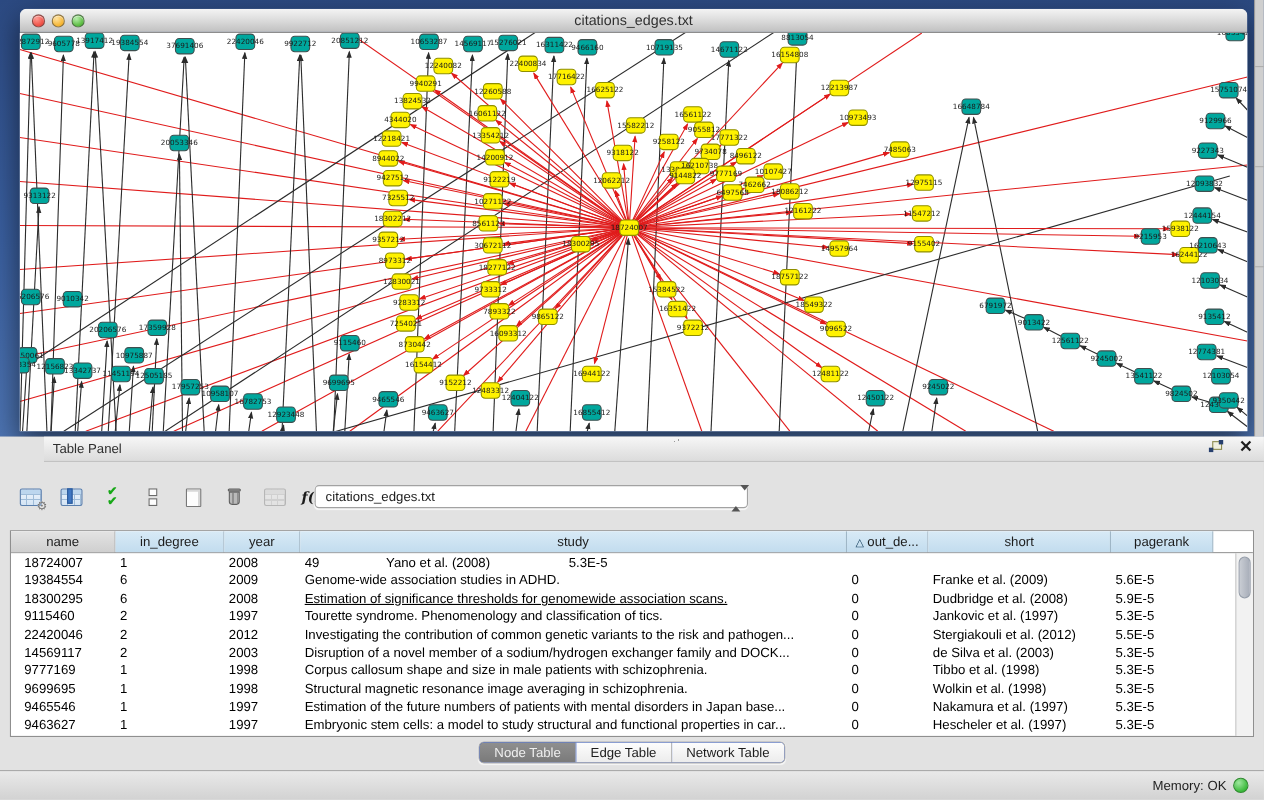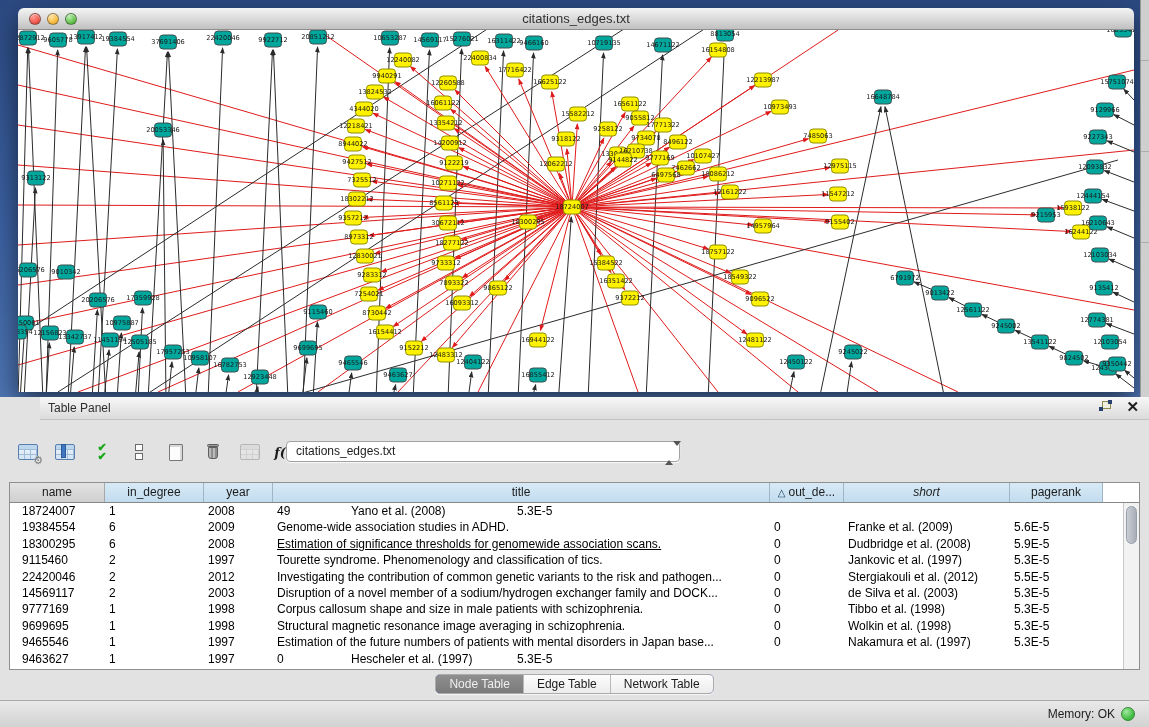--- a/index.html
+++ b/index.html
@@ -620,23 +620,23 @@
   <div class="combo">
     <span>citations_edges.txt</span>
     <span class="arrows"><span class="arr-up"></span><span class="arr-dn"></span></span>
   </div>
 
   <div class="table-wrap">
     <div class="thead" id="thead">
         <div class="th gray" style="width: 95px;">name</div>
         <div class="th blue" style="width: 99px;">in_degree</div>
         <div class="th blue" style="width: 69px;">year</div>
-        <div class="th blue" style="width: 497px;">title</div>
+        <div class="th blue" style="width: 497px;">study</div>
         <div class="th blue" style="width: 74px;"><span class="sort-tri">△</span>out_de...</div>
-        <div class="th blue" style="width: 166px; font-style: italic;">short</div>
+        <div class="th blue" style="width: 166px;">short</div>
         <div class="th blue" style="width: 93px;">pagerank</div>
       </div>
     <div class="tbody" id="tbody">
         <div class="tr">
           <div class="td" style="width: 95px; padding-left: 12px;">18724007</div>
           <div class="td" style="width: 99px;">1</div>
           <div class="td" style="width: 69px;">2008</div>
           <div class="td" style="width: 74px;">49</div>
           <div class="td" style="width: 166px;">Yano et al. (2008)</div>
           <div class="td" style="width: 93px;">5.3E-5</div>
@@ -710,20 +710,21 @@
           <div class="td" style="width: 69px;">1997</div>
           <div class="td" style="width: 497px;">Estimation of the future numbers of patients with mental disorders in Japan base...</div>
           <div class="td" style="width: 74px;">0</div>
           <div class="td" style="width: 166px;">Nakamura et al. (1997)</div>
           <div class="td" style="width: 93px;">5.3E-5</div>
         </div>
         <div class="tr">
           <div class="td" style="width: 95px; padding-left: 12px;">9463627</div>
           <div class="td" style="width: 99px;">1</div>
           <div class="td" style="width: 69px;">1997</div>
+          <div class="td" style="width: 497px;">Embryonic stem cells: a model to study structural and functional properties in car...</div>
           <div class="td" style="width: 74px;">0</div>
           <div class="td" style="width: 166px;">Hescheler et al. (1997)</div>
           <div class="td" style="width: 93px;">5.3E-5</div>
         </div>
       </div>
     <div class="vscroll">
         <div class="vthumb"></div>
       </div>
   </div>
 

